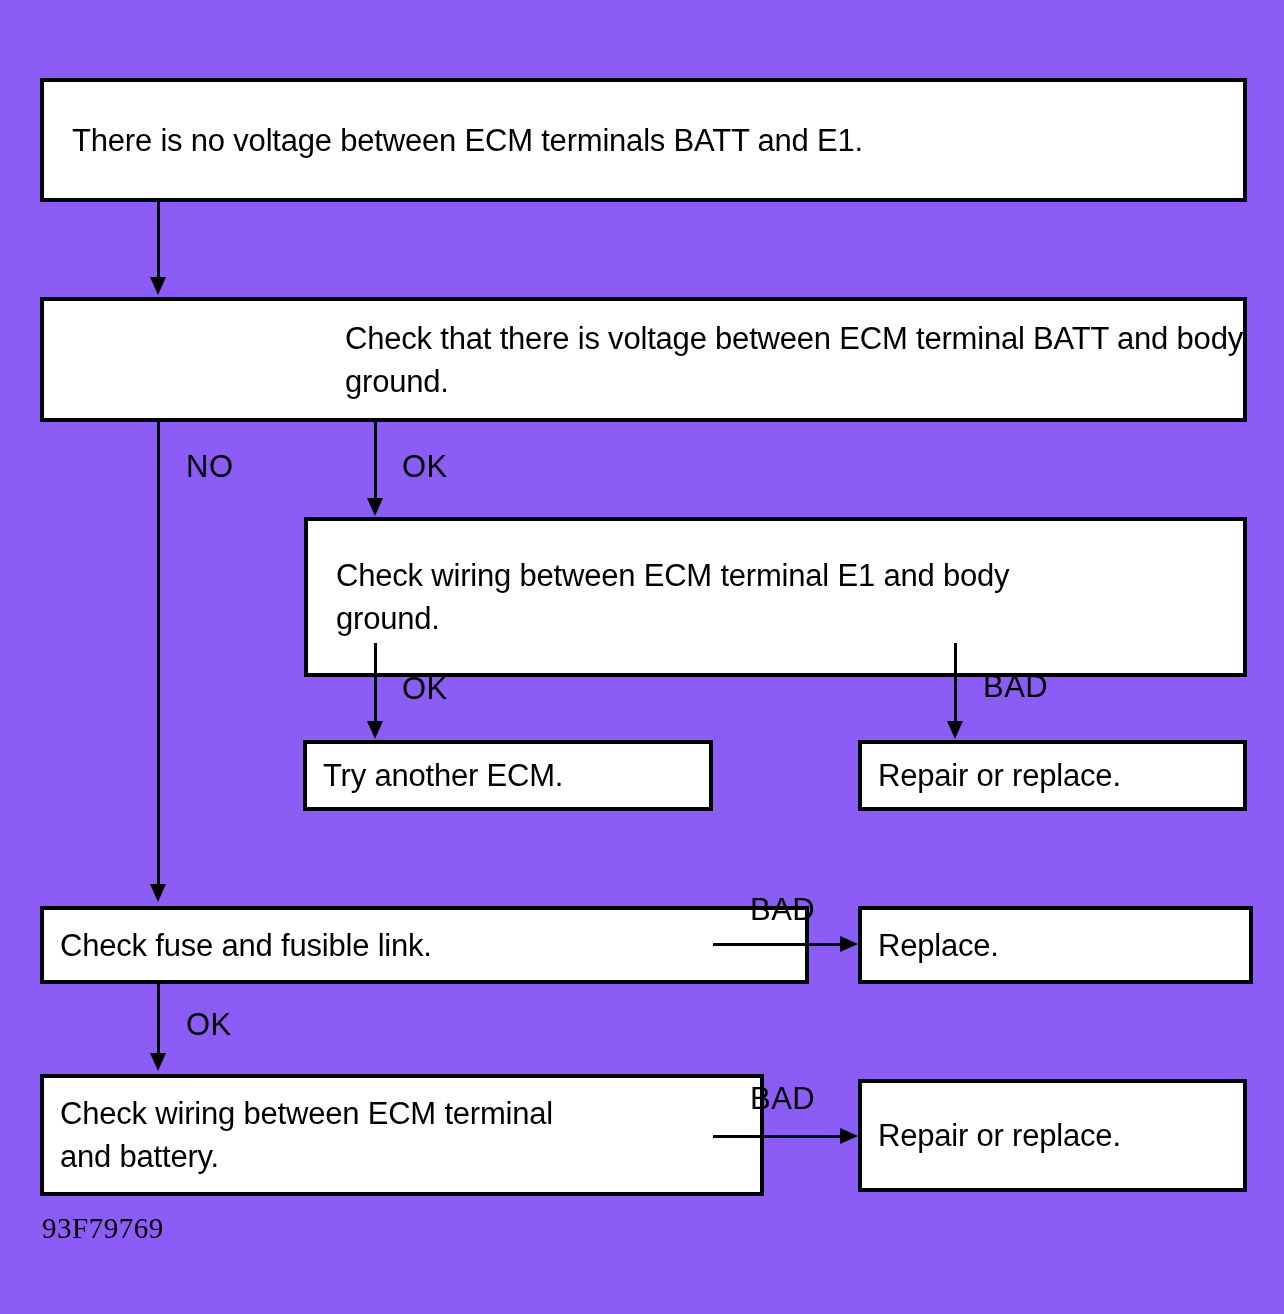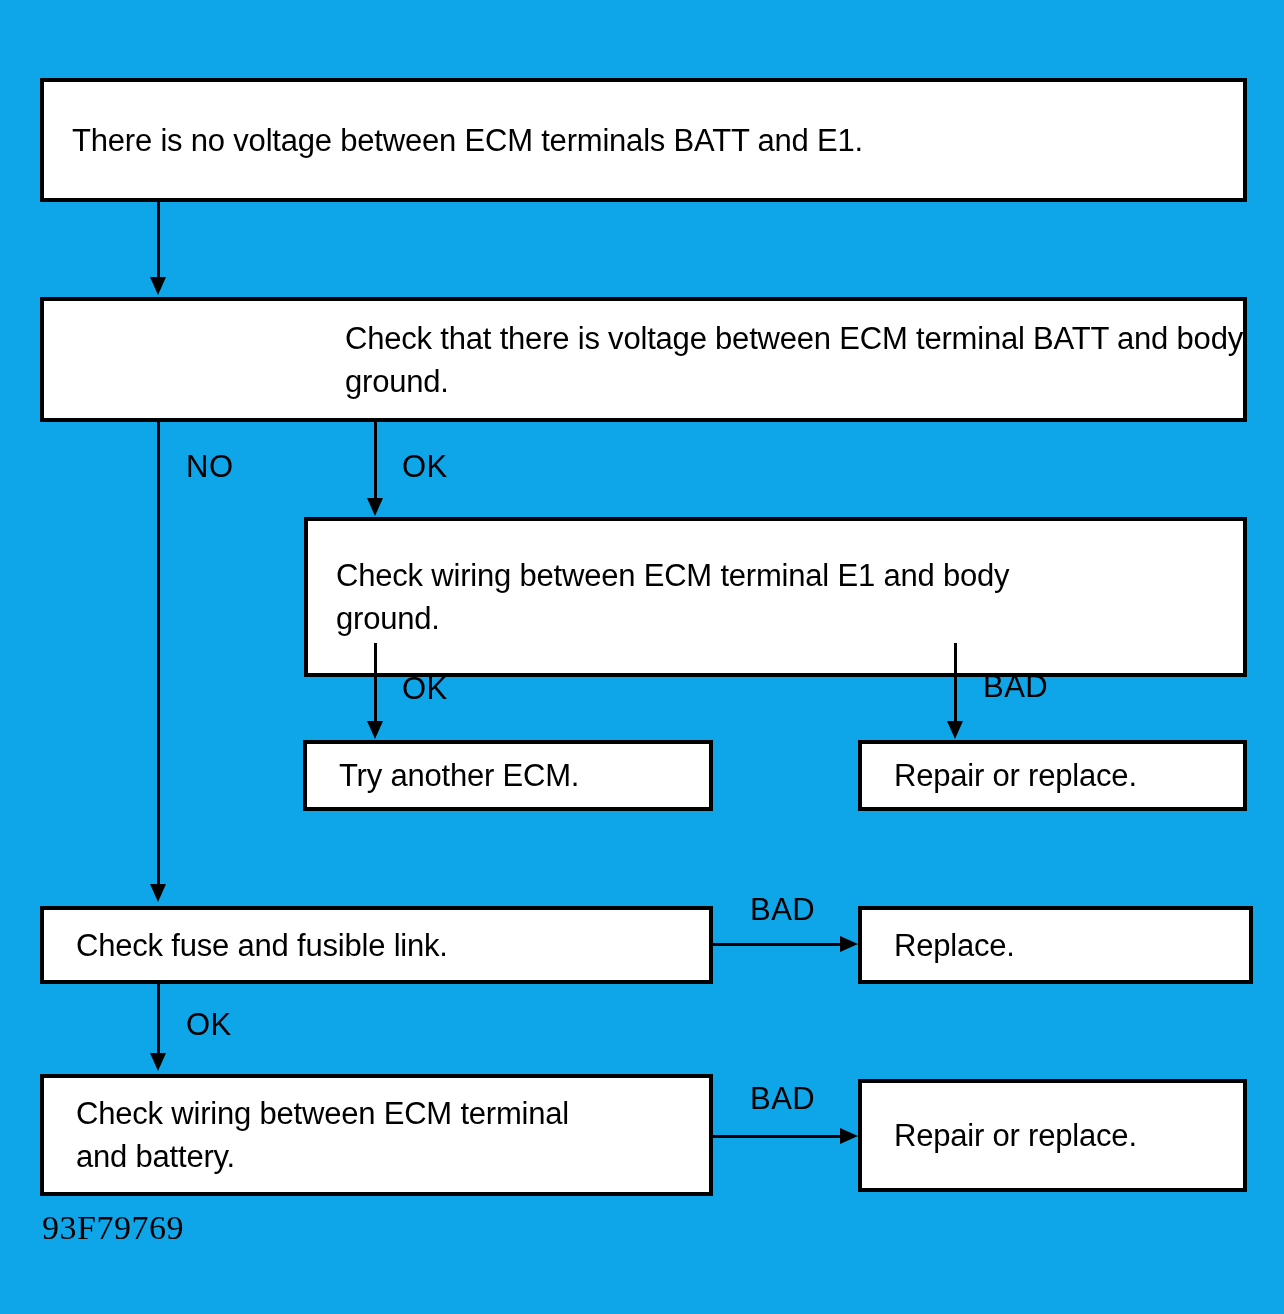--- a/index.html
+++ b/index.html
@@ -2,49 +2,49 @@
 <html><head>
 <meta charset="utf-8">
 <style>
   html,body{margin:0;padding:0;background:#ffffff;}
   body{
     width:1284px;height:1314px;
     font-family:"Liberation Sans", sans-serif;
     color:#000000;
     overflow:hidden;
   }
-  #canvas{position:relative;width:1284px;height:1314px;background:#0ea5e9;}
+  #canvas{position:relative;width:1284px;height:1314px;background:#8b5cf6;}
 
   .node{
     position:absolute;
     box-sizing:border-box;
     border:4px solid #000;
     background:#fff;
     display:flex;
     align-items:center;
   }
   .node .txt{
     display:block;
     font-size:31px;
     line-height:43px;
     letter-spacing:-0.2px;
     padding:0 0 0 28px;
     white-space:pre-line;
   }
-  .node.pad-small .txt{padding-left:32px;}
+  .node.pad-small .txt{padding-left:16px;}
 
   
   #n-symptom    {left:40px;  top:78px;   width:1207px; height:124px;}
   #n-check-batt {left:40px;  top:297px;  width:1207px; height:125px;justify-content:flex-end;}
   #n-check-e1   {left:304px; top:517px;  width:943px;  height:160px;}
   #n-try-ecm    {left:303px; top:740px;  width:410px;  height:71px;}
   #n-repair-1   {left:858px; top:740px;  width:389px;  height:71px;}
-  #n-check-fuse {left:40px;  top:906px;  width:673px;  height:78px;}
+  #n-check-fuse {left:40px;  top:906px;  width:769px;  height:78px;}
   #n-replace    {left:858px; top:906px;  width:395px;  height:78px;}
-  #n-check-wire {left:40px;  top:1074px; width:673px;  height:122px;}
+  #n-check-wire {left:40px;  top:1074px; width:724px;  height:122px;}
   #n-repair-2   {left:858px; top:1079px; width:389px;  height:113px;}
 
   
   .vline{position:absolute;width:3px;background:#000;}
   .hline{position:absolute;height:3px;background:#000;}
   .arrow-down{
     position:absolute;width:0;height:0;
     border-left:8px solid transparent;
     border-right:8px solid transparent;
     border-top:18px solid #000;
@@ -61,21 +61,21 @@
     font-size:31px;
     line-height:33px;
     letter-spacing:0.5px;
     white-space:nowrap;
   }
 
   #ref-number{
     position:absolute;
     left:42px; top:1206px;
     font-family:"Liberation Serif", serif;
-    font-size:34px;
+    font-size:29px;
     line-height:44px;
     letter-spacing:0.5px;
   }
 </style>
 </head>
 <body>
 
 <div id="canvas">
 
   <div class="node" id="n-symptom">

